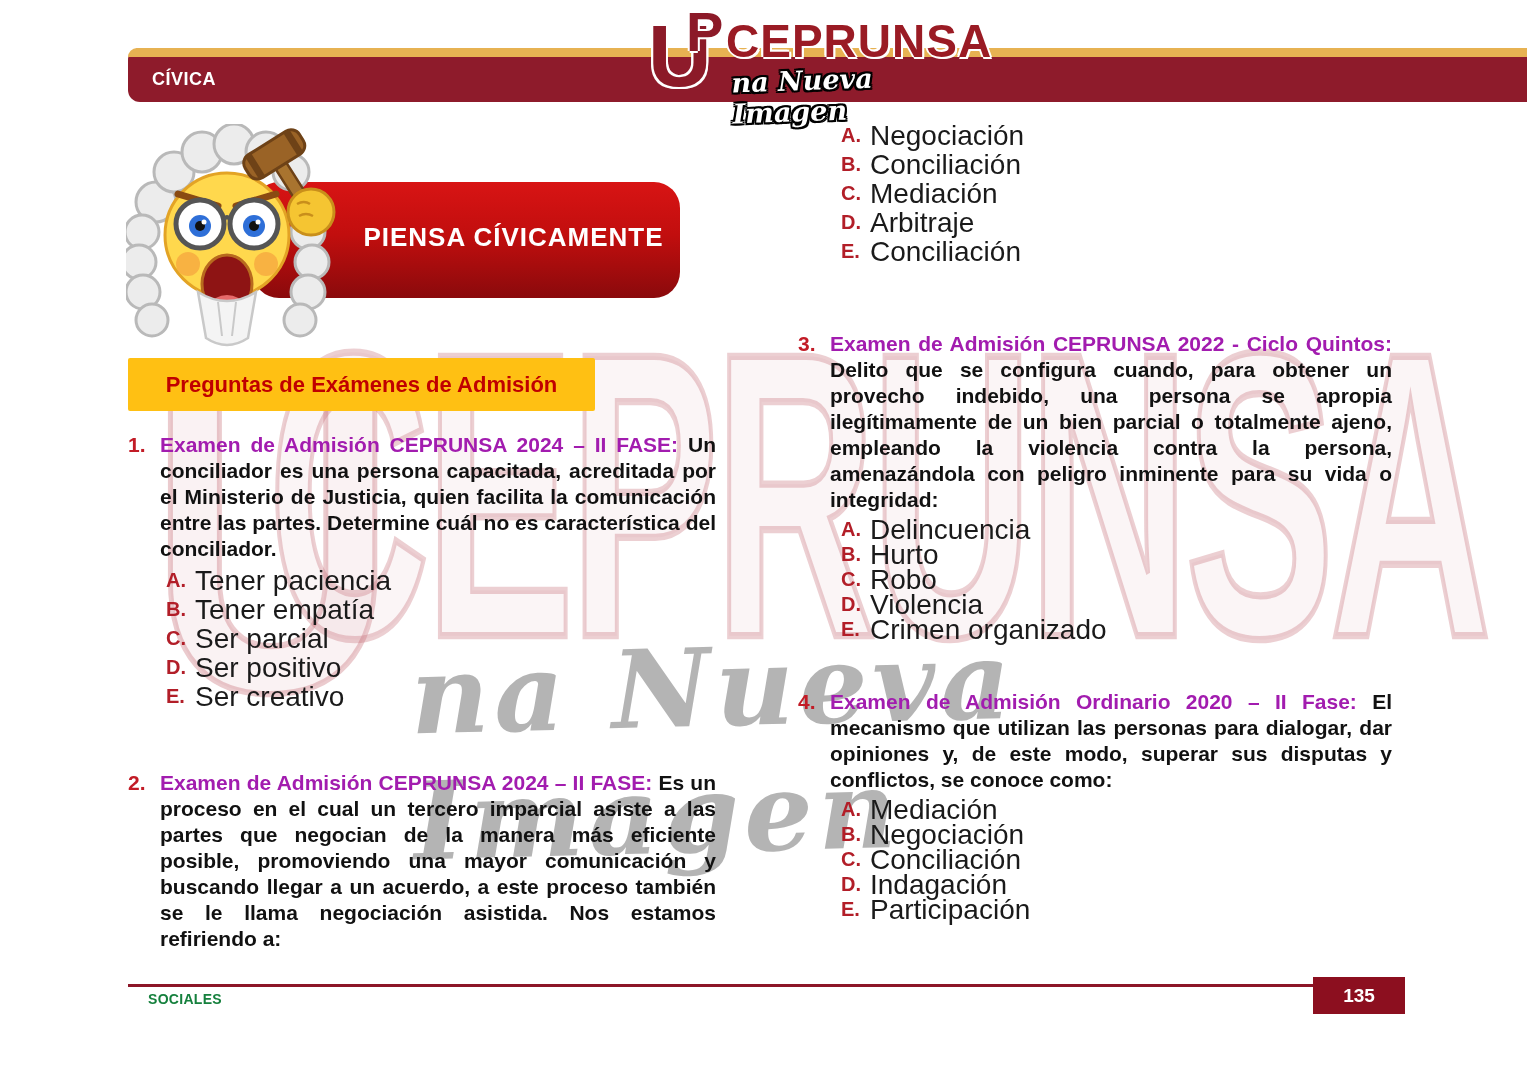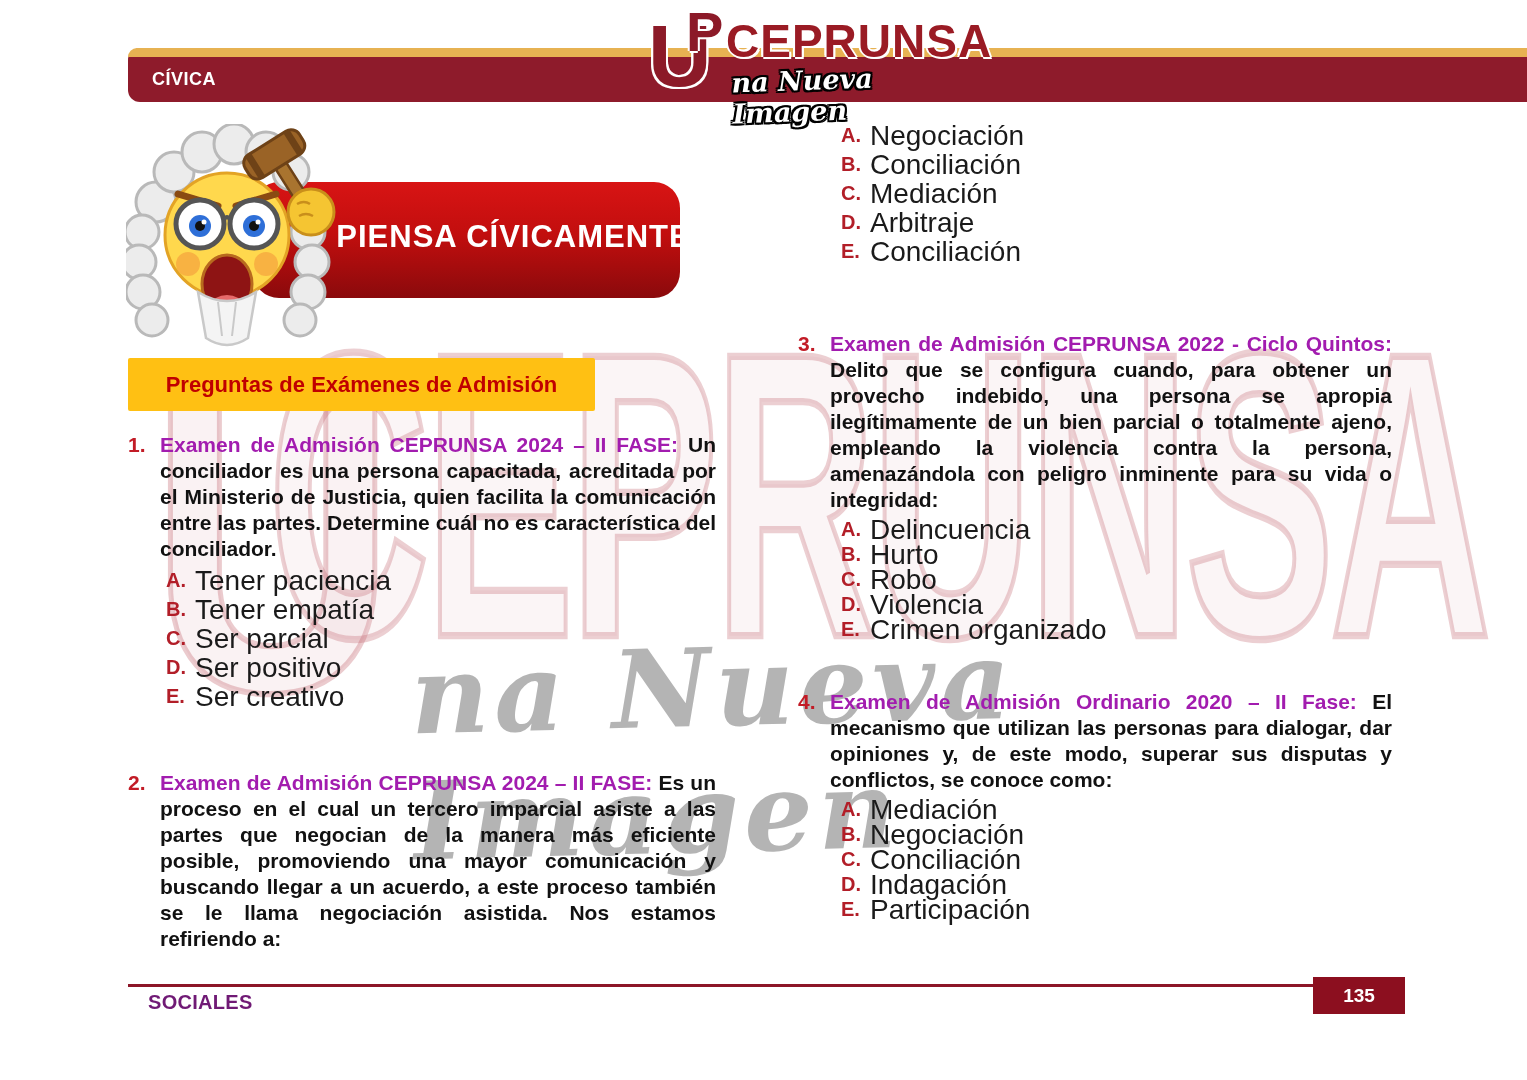--- a/index.html
+++ b/index.html
@@ -42,21 +42,21 @@
           transform:scale(0.8,1.45); transform-origin:left top; letter-spacing:-6px; }
   .wm-script { left:412px; top:618px; font-family:"DejaVu Serif", serif; font-style:italic; font-weight:bold;
           font-size:108px; color:rgba(105,105,105,0.50); letter-spacing:5px; transform:rotate(-1.5deg); }
 
   
   .banner { position:absolute; left:253px; top:182px; width:427px; height:116px;
             background:linear-gradient(180deg,#d81414 0%,#c20e0e 45%,#8a0a0c 100%);
             border-radius:26px; z-index:2; }
   .banner-title { position:absolute; left:108px; right:14px; top:0; bottom:6px;
             display:flex; align-items:center; justify-content:center;
-            color:#ffffff; font-size:31px; font-weight:800; letter-spacing:1px; white-space:nowrap; }
+            color:#ffffff; font-size:26px; font-weight:800; letter-spacing:1px; white-space:nowrap; }
   .judge { position:absolute; left:126px; top:124px; width:218px; height:230px; z-index:3; }
 
   
   .section-btn { position:absolute; left:128px; top:358px; width:467px; height:53px;
             background:#ffc013; border-radius:2px; z-index:2;
             display:flex; align-items:center; justify-content:center;
             color:#c00000; font-size:22px; font-weight:bold; }
 
   
   .qblock { position:absolute; display:flex; z-index:2; }
@@ -74,21 +74,21 @@
   .opts-tight .option { height:25px; line-height:25px; }
   .oletter { flex:none; width:29px; color:#b21e28; font-weight:bold; font-size:20px; }
   .otext { color:#1a1a1a; font-size:28px; }
   .o1 { left:166px; top:566px; }
   .o2 { left:841px; top:121px; }
   .o3 { left:841px; top:517px; }
   .o4 { left:841px; top:797px; }
 
   
   .footer-line { position:absolute; left:128px; top:984px; width:1185px; height:3px; background:#8c1628; z-index:2; }
-  .footer-area { position:absolute; left:148px; top:991px; color:#701a75; font-weight:bold; font-size:20px; letter-spacing:0.3px; z-index:2; }
+  .footer-area { position:absolute; left:148px; top:991px; color:#15803d; font-weight:bold; font-size:14px; letter-spacing:0.3px; z-index:2; }
   .page-box { position:absolute; left:1313px; top:977px; width:92px; height:37px; background:#8c0f1f;
             display:flex; align-items:center; justify-content:center;
             color:#ffffff; font-weight:bold; font-size:19px; z-index:2; }
 </style>
 </head>
 <body>
 
 <div class="page">
 
   <div class="wm wm-u">U</div>

